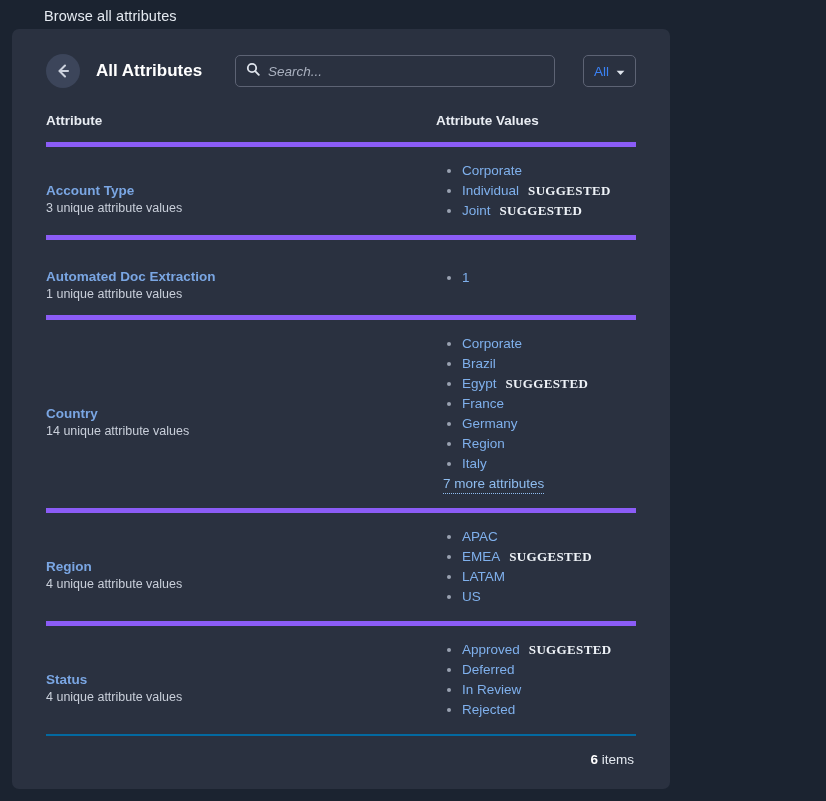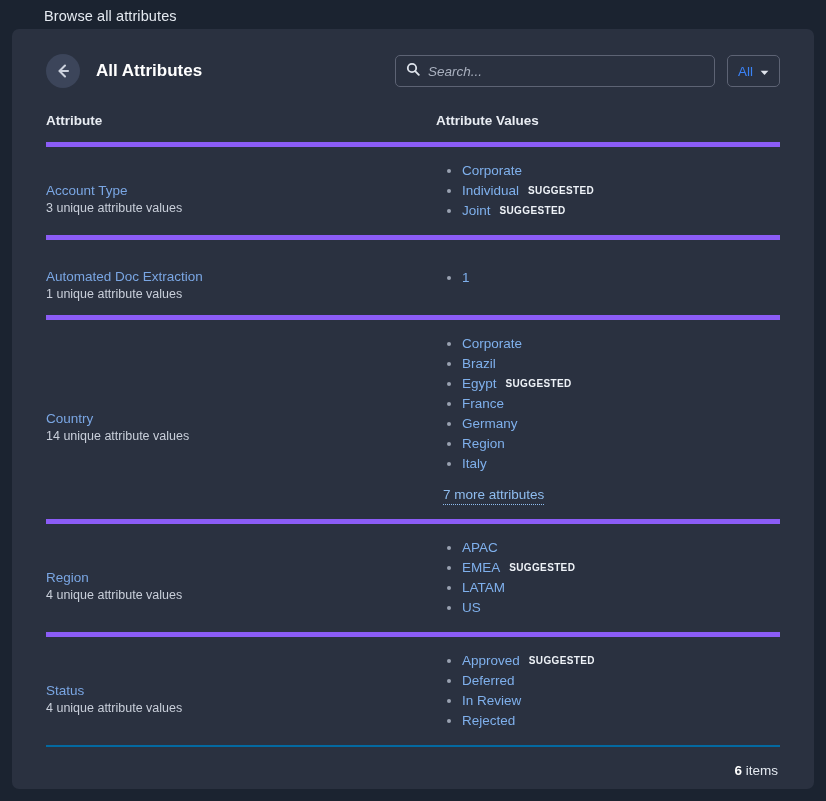--- a/index.html
+++ b/index.html
@@ -20,21 +20,21 @@
     padding: 8px 0 0 12px;
     letter-spacing: .1px;
     margin-left: 32px;
   }
 
   
   .card {
     position: absolute;
     left: 12px;
     top: 29px;
-    width: 802px;
+    width: 658px;
     height: 760px;
     background: #2a3140;
     border-radius: 7px;
     padding: 0 34px;
   }
 
   
   .card-head {
     display: flex;
     align-items: center;
@@ -54,21 +54,21 @@
     font-weight: bold;
     color: #ffffff;
     margin-left: 16px;
     white-space: nowrap;
   }
 
   .head-right {
     margin-left: auto;
     display: flex;
     align-items: center;
-    gap: 12px;
+    gap: 28px;
   }
   .search-box {
     width: 320px;
     height: 32px;
     border: 1px solid #5d6374;
     border-radius: 5px;
     display: flex;
     align-items: center;
     padding: 0 10px;
     background: transparent;
@@ -121,21 +121,21 @@
   table.attr-table td {
     border-top: 5px solid #8b5cf6;
     vertical-align: middle;
     padding: 14px 0;
   }
   td.cell-attr { padding-left: 12px; }
   td.cell-values { padding-left: 12px; }
 
   .attr-name {
     font-size: 13.5px;
-    font-weight: normal;
+    font-weight: bold;
     color: #7aa6e3;
     margin-bottom: 3px;
     cursor: pointer;
     display: inline-block;
     margin-top: 15px;
   }
   .attr-count {
     font-size: 12.5px;
     color: #c9cfda;
   }
@@ -159,33 +159,34 @@
     width: 4px; height: 4px;
     border-radius: 50%;
     background: #9aa2b1;
   }
   .val-text {
     font-size: 13.5px;
     color: #7fb0ec;
     cursor: pointer;
   }
   .suggested {
-    font-size: 10px;
+    font-size: 13px;
     font-weight: bold;
     letter-spacing: .35px;
     color: #eef2f7;
     margin-left: 9px;
+    font-family: Liberation Serif, serif;
   }
 
   .more-link {
     display: inline-block;
     font-size: 13.5px;
     color: #8fbdf0;
     border-bottom: 1px dotted #8fbdf0;
-    margin-top: 11px;
+    margin-top: 0;
     margin-left: 7px;
     cursor: pointer;
     line-height: 19px;
   }
 
   
   .table-footer {
     border-top: 2px solid #0369a1;
     text-align: right;
     padding: 16px 2px 0 0;

